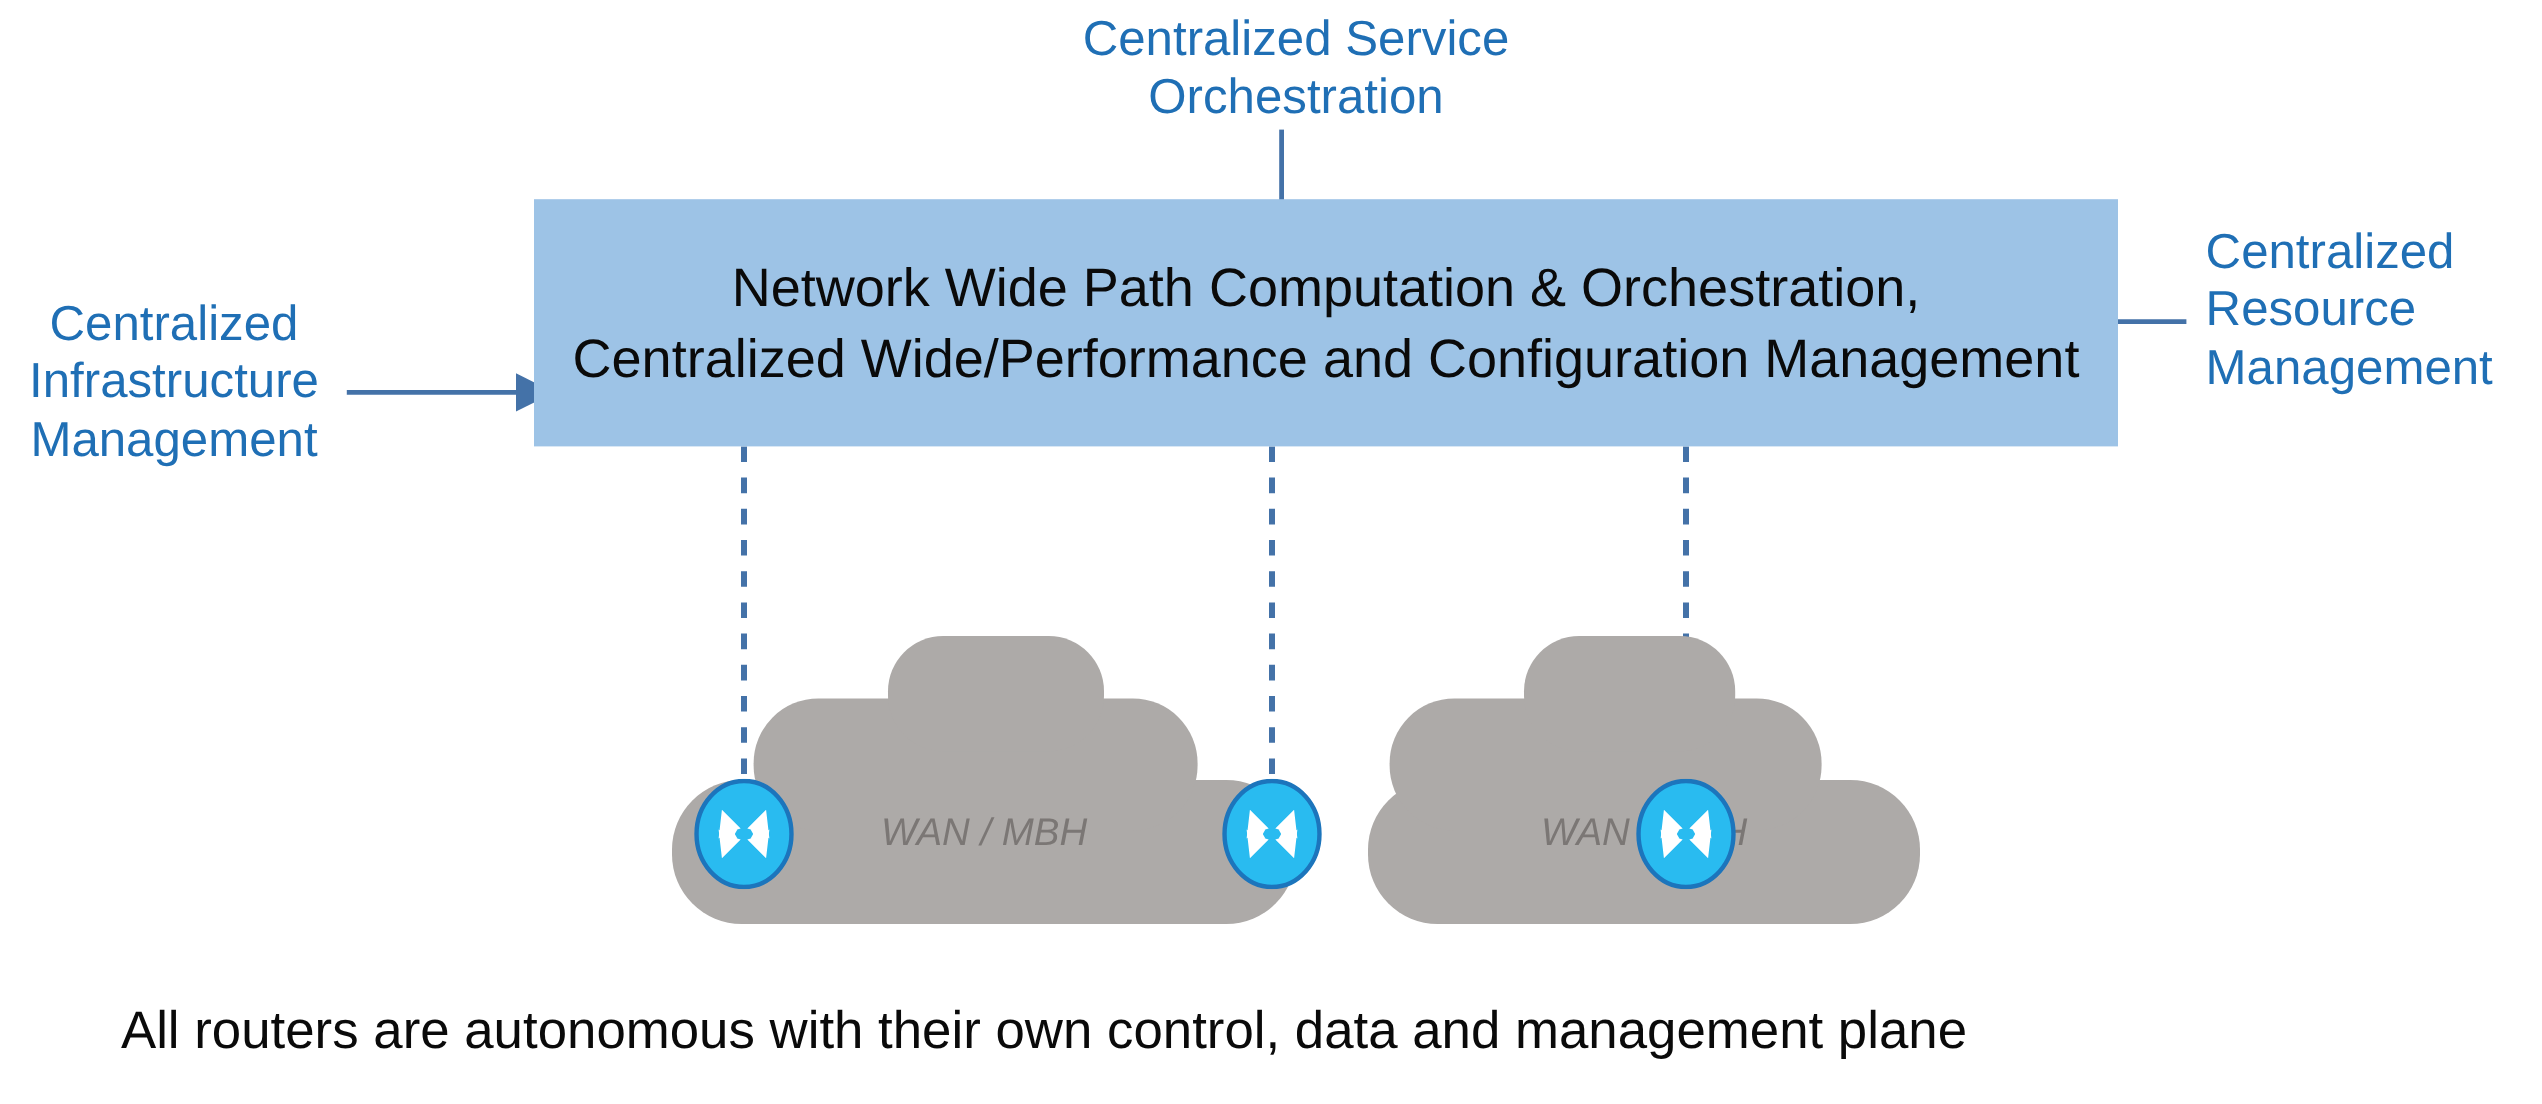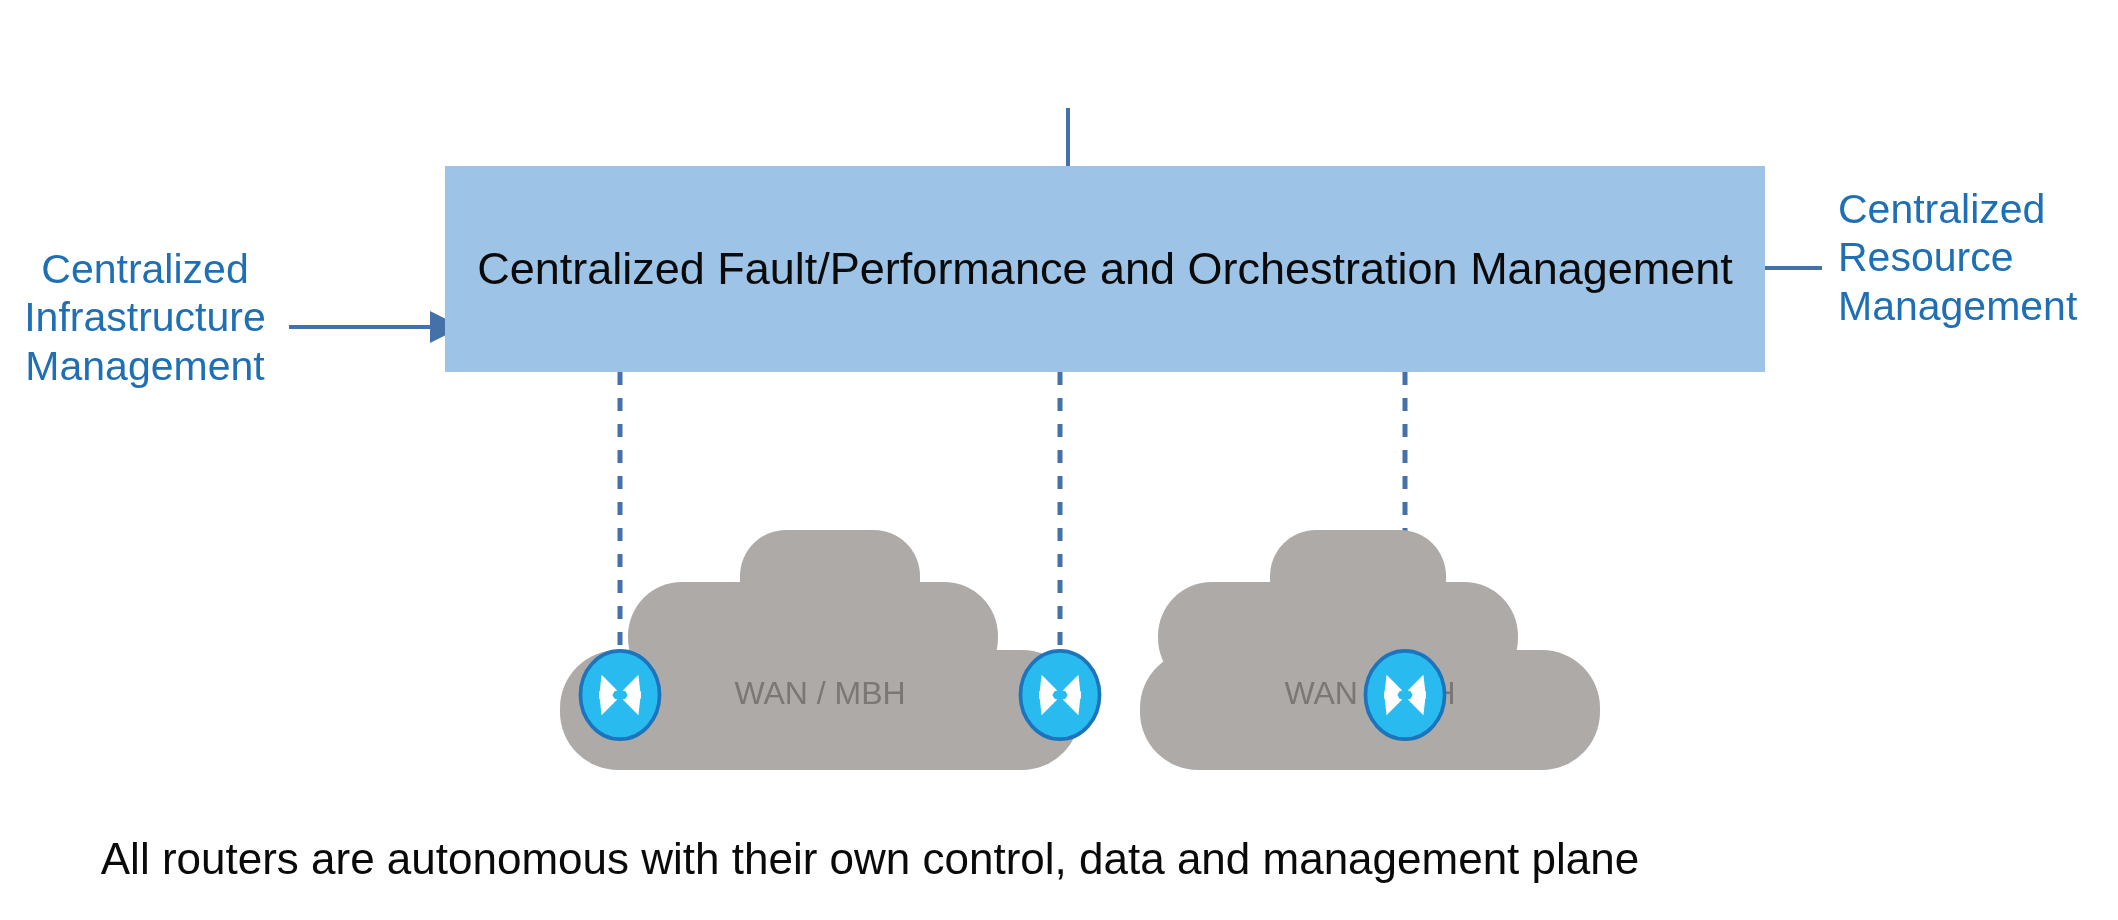--- a/index.html
+++ b/index.html
@@ -79,20 +79,21 @@
     white-space: nowrap;
   }
 
   
   .cloud {
     position: absolute;
   }
   .cloud-label {
     position: absolute;
     color: #7b7775;
+    font-style: italic;
     font-size: 32px;
     font-family: "Liberation Sans", sans-serif;
     white-space: nowrap;
     text-align: center;
   }
   #cloud-a { left: 560px; top: 530px; width: 520px; height: 240px; }
   #cloud-b { left: 1140px; top: 530px; width: 460px; height: 240px; }
   #cloud-a-label { left: 560px; top: 675px; width: 520px; }
   #cloud-b-label { left: 1140px; top: 675px; width: 460px; }
 
@@ -141,31 +142,34 @@
 
     <line x1="289" y1="327" x2="460" y2="327" stroke="#4472A8" stroke-width="4" marker-end="url(#ah-right)"></line>
 
     <line x1="1822" y1="268" x2="1506" y2="268" stroke="#4472A8" stroke-width="4" marker-end="url(#ah-left)"></line>
 
     <line x1="620" y1="372" x2="620" y2="652" stroke="#4472A8" stroke-width="5" stroke-dasharray="13 13"></line>
     <line x1="1060" y1="372" x2="1060" y2="652" stroke="#4472A8" stroke-width="5" stroke-dasharray="13 13"></line>
     <line x1="1405" y1="372" x2="1405" y2="652" stroke="#4472A8" stroke-width="5" stroke-dasharray="13 13"></line>
   </svg>
 
+  <div id="callout-service" class="callout">Centralized Service
+Orchestration</div>
 
   <div id="callout-infra" class="callout">Centralized
 Infrastructure
 Management</div>
 
   <div id="callout-resource" class="callout">Centralized
 Resource
 Management</div>
 
   <div id="controller-box">
-    <div class="line">Centralized Fault/Performance and Orchestration Management</div>
+    <div class="line">Network Wide Path Computation &amp; Orchestration,</div>
+    <div class="line">Centralized Wide/Performance and Configuration Management</div>
   </div>
 
   <svg id="cloud-a" class="cloud" viewBox="0 0 520 240">
     <rect x="0" y="120" width="520" height="120" rx="58" ry="58" fill="#ADAAA8"></rect>
     <rect x="68" y="52" width="370" height="110" rx="54" ry="54" fill="#ADAAA8"></rect>
     <rect x="180" y="0" width="180" height="96" rx="46" ry="46" fill="#ADAAA8"></rect>
   </svg>
   <div id="cloud-a-label" class="cloud-label">WAN / MBH</div>
 
   <svg id="cloud-b" class="cloud" viewBox="0 0 460 240">

